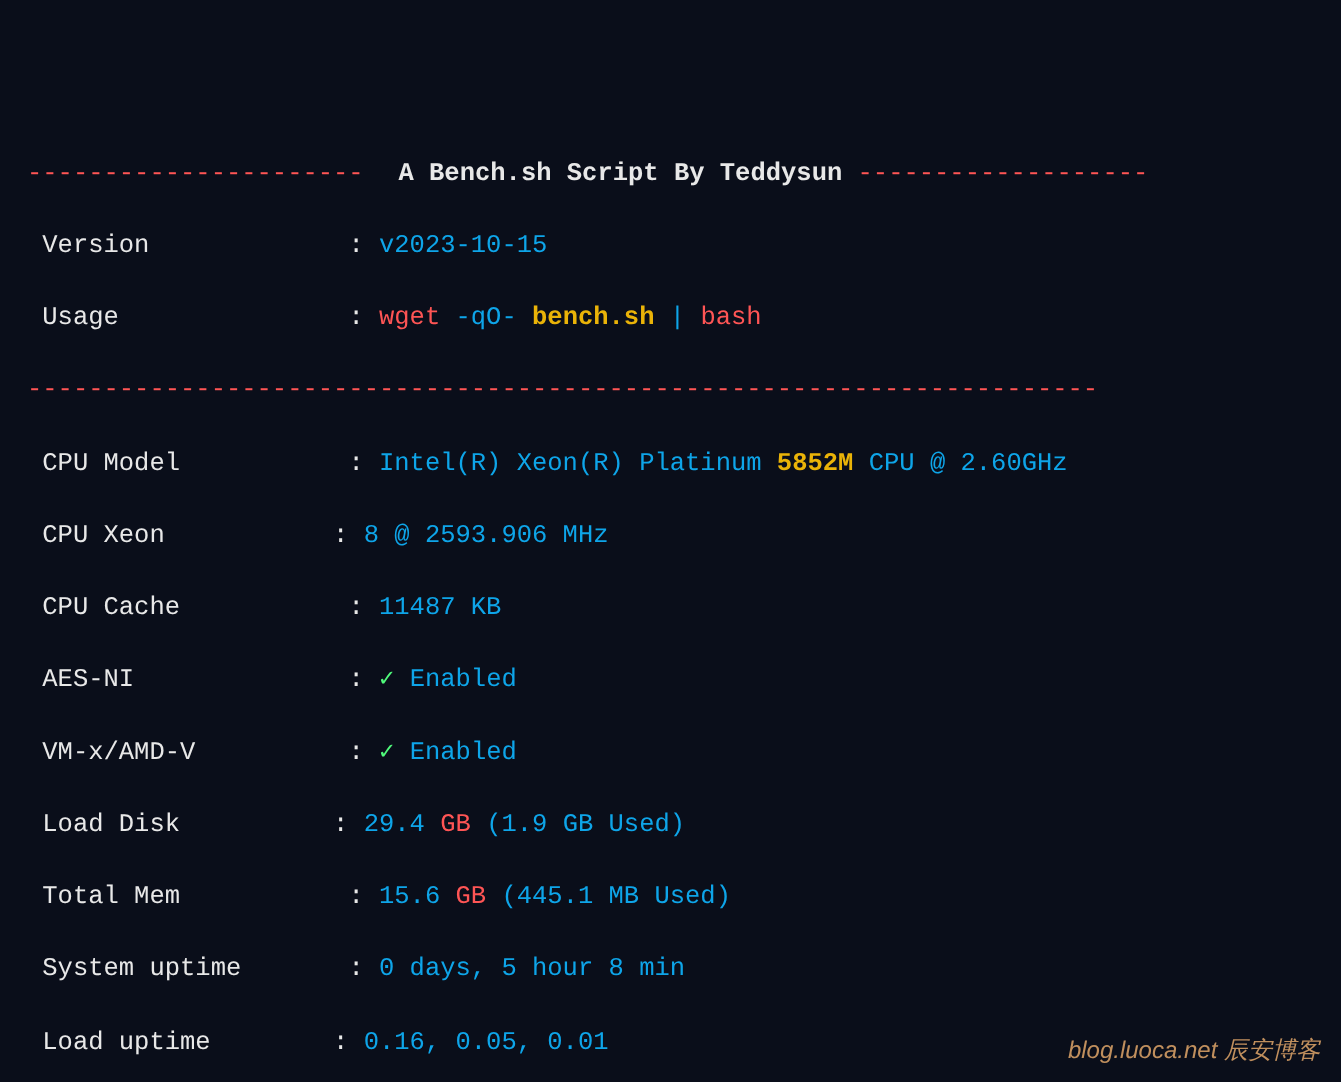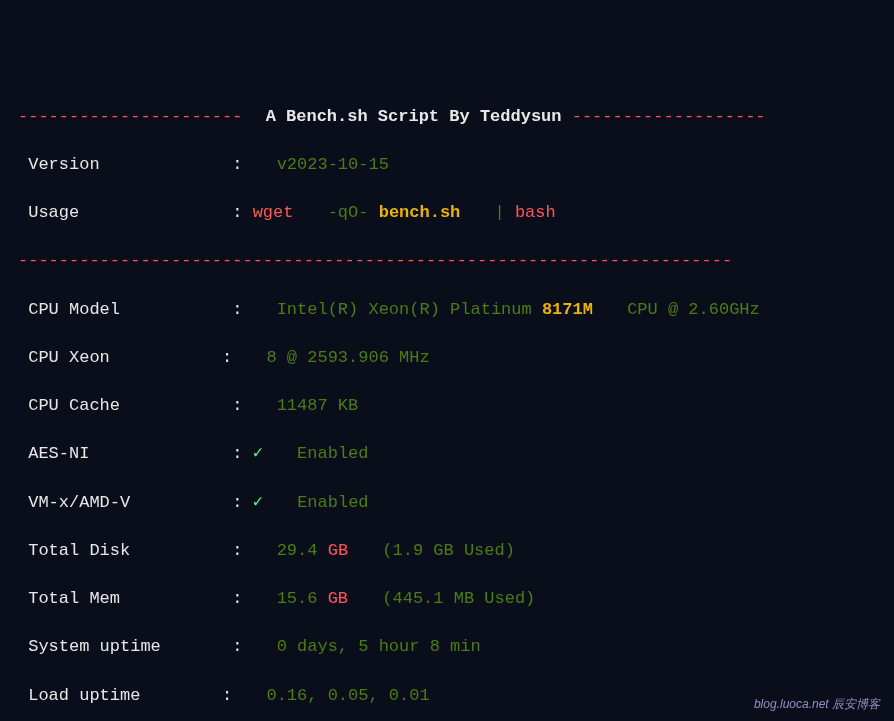--- a/index.html
+++ b/index.html
@@ -13,50 +13,50 @@
       white-space: pre;
       width: 894px;
       height: 721px;
       overflow: hidden;
       position: relative;
     }
     .line { display: block; }
     .colon { color: #e8e8e8; }
     .dash { color: #ff5555; }
     .title-text { color: #e8e8e8; font-weight: bold; margin-left: 13px; }
-    .cyan { color: #4d7c0f; margin-left: 24px; }
+    .cyan { color: #0ea5e9; }
     .yellow { color: #eab308; font-weight: bold; }
     .red { color: #ff5555; }
     .green-check { color: #50fa7b; }
     .watermark {
       position: absolute;
       bottom: 8px;
       right: 14px;
-      color: #c4b5fd;
-      font-size: 12px;
+      color: #fdba74;
+      font-size: 16px;
       font-style: italic;
       opacity: 0.75;
       font-family: sans-serif;
     }
   </style>
 </head>
 <body>
 
 
 
 <span class="line"><span class="dash">---------------------- </span><span class="title-text">A Bench.sh Script By Teddysun</span><span class="dash"> -------------------</span></span>
 <span class="line"> <span>Version</span>             <span class="colon">:</span> <span class="cyan">v2023-10-15</span></span>
 <span class="line"> <span>Usage</span>               <span class="colon">:</span> <span class="red">wget</span> <span class="cyan">-qO-</span> <span class="yellow">bench.sh</span> <span class="cyan">|</span> <span class="red">bash</span></span>
 <span class="line dash">----------------------------------------------------------------------</span>
-<span class="line"> <span>CPU Model</span>           <span class="colon">:</span> <span class="cyan">Intel(R) Xeon(R) Platinum</span> <span class="yellow">8171M</span> <span class="cyan">CPU @ 2.60GHz</span></span>
+<span class="line"> <span>CPU Model</span>           <span class="colon">:</span> <span class="cyan">Intel(R) Xeon(R) Platinum</span> <span class="yellow">5852M</span> <span class="cyan">CPU @ 2.60GHz</span></span>
 <span class="line"> <span>CPU Xeon</span>           <span class="colon">:</span> <span class="cyan">8 @ 2593.906 MHz</span></span>
 <span class="line"> <span>CPU Cache</span>           <span class="colon">:</span> <span class="cyan">11487 KB</span></span>
 <span class="line"> <span>AES-NI</span>              <span class="colon">:</span> <span class="green-check">✓</span> <span class="cyan">Enabled</span></span>
 <span class="line"> <span>VM-x/AMD-V</span>          <span class="colon">:</span> <span class="green-check">✓</span> <span class="cyan">Enabled</span></span>
-<span class="line"> <span>Total Disk</span>          <span class="colon">:</span> <span class="cyan">29.4</span> <span class="red">GB</span> <span class="cyan">(1.9 GB Used)</span></span>
+<span class="line"> <span>Load Disk</span>          <span class="colon">:</span> <span class="cyan">29.4</span> <span class="red">GB</span> <span class="cyan">(1.9 GB Used)</span></span>
 <span class="line"> <span>Total Mem</span>           <span class="colon">:</span> <span class="cyan">15.6</span> <span class="red">GB</span> <span class="cyan">(445.1 MB Used)</span></span>
 <span class="line"> <span>System uptime</span>       <span class="colon">:</span> <span class="cyan">0 days, 5 hour 8 min</span></span>
 <span class="line"> <span>Load uptime</span>        <span class="colon">:</span> <span class="cyan">0.16, 0.05, 0.01</span></span>
 
 
 
 
 
 
 

